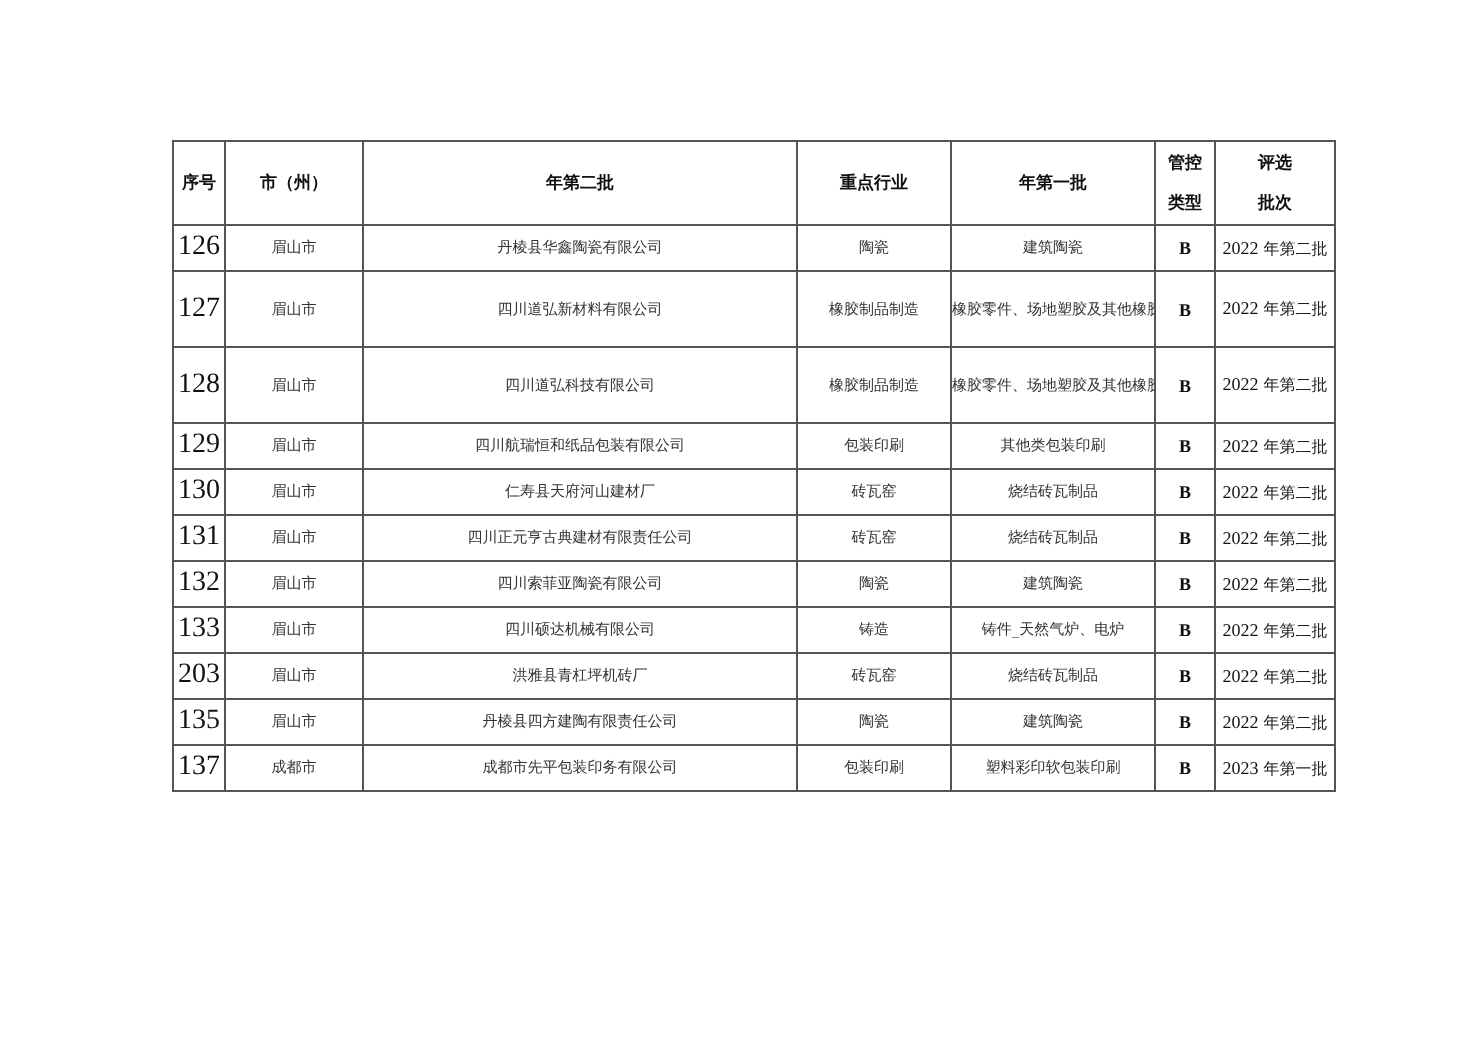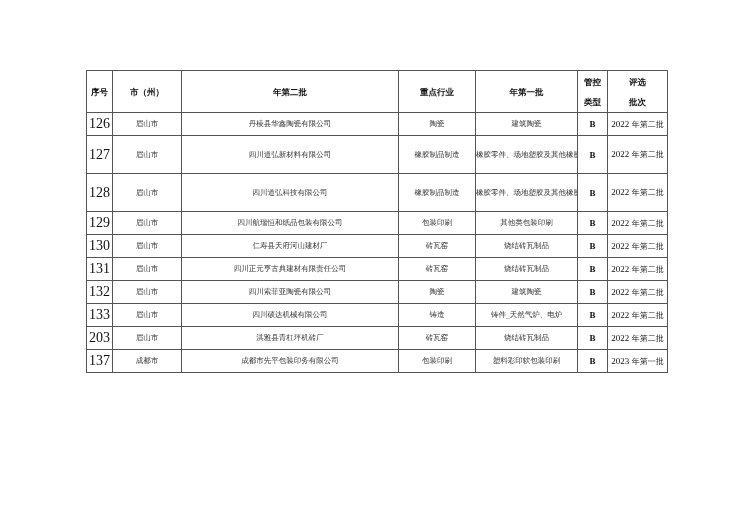--- a/index.html
+++ b/index.html
@@ -126,20 +126,29 @@
       <tr>
     <td class="num">203</td>
     <td>眉山市</td>
     <td>洪雅县青杠坪机砖厂</td>
     <td>砖瓦窑</td>
     <td>烧结砖瓦制品</td>
     <td class="type">B</td>
     <td class="batch"><span class="yr">2022</span><span> 年第二批</span></td>
   </tr>
       <tr>
+    <td class="num">135</td>
+    <td>眉山市</td>
+    <td>丹棱县四方建陶有限责任公司</td>
+    <td>陶瓷</td>
+    <td>建筑陶瓷</td>
+    <td class="type">B</td>
+    <td class="batch"><span class="yr">2022</span><span> 年第二批</span></td>
+  </tr>
+      <tr>
     <td class="num">137</td>
     <td>成都市</td>
     <td>成都市先平包装印务有限公司</td>
     <td>包装印刷</td>
     <td>塑料彩印软包装印刷</td>
     <td class="type">B</td>
     <td class="batch"><span class="yr">2023</span><span> 年第一批</span></td>
   </tr>
     </tbody>
 </table>

